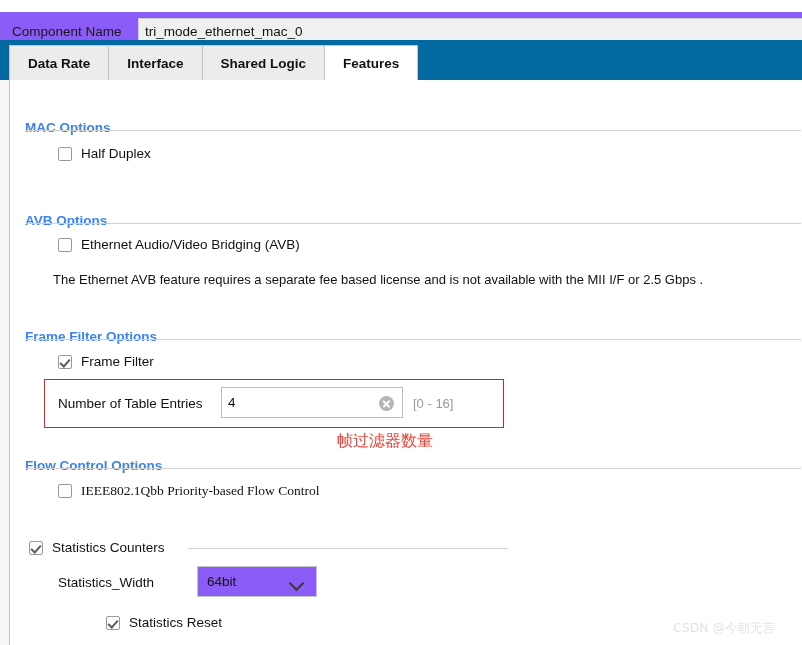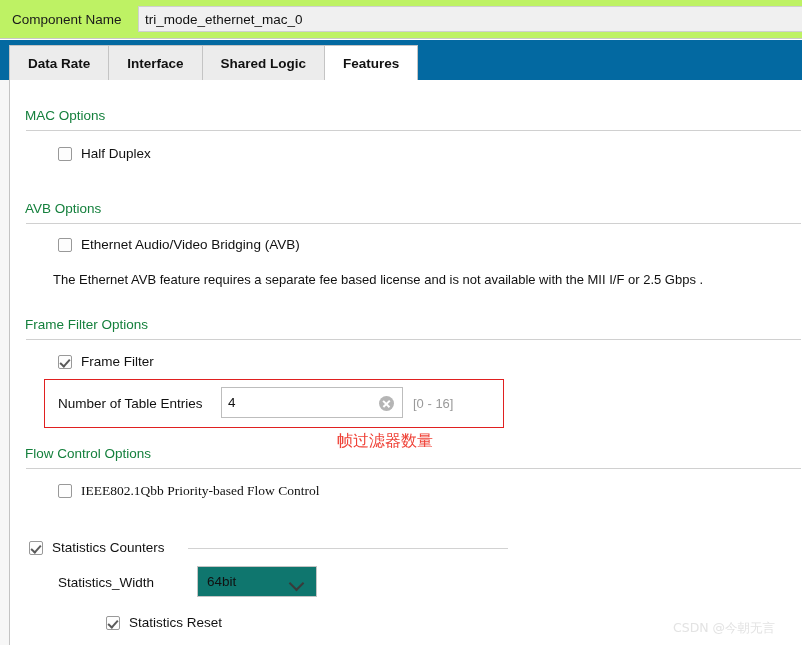--- a/index.html
+++ b/index.html
@@ -13,23 +13,23 @@
     font-family: "Liberation Sans", sans-serif;
     font-size: 13px;
     color: #000000;
     overflow: hidden;
     position: relative;
   }
 
   
   #component-bar {
     position: absolute;
-    left: 0; top: 0;
+    left: 0; top: 12px;
     width: 802px; height: 39px;
-    background: #bef264;
+    background: #8b5cf6;
     border-bottom: 1px solid #c8c8c8;
     box-sizing: border-box;
   }
   #component-label {
     position: absolute;
     left: 12px; top: 12px;
     font-size: 13.5px;
     color: #1a1a1a;
     white-space: nowrap;
   }
@@ -98,23 +98,24 @@
     position: absolute;
     left: 0; top: 80px;
     width: 9px; height: 565px;
     background: #f7f7f7;
   }
 
   
   .section-title {
     position: absolute;
     font-size: 13.5px;
-    font-weight: normal;
-    color: #15803d;
-    white-space: nowrap;
+    font-weight: bold;
+    color: #3b82f6;
+    white-space: nowrap;
+    margin-top: 12px;
   }
   .section-rule {
     position: absolute;
     height: 1px;
     background: #d0d0d0;
   }
 
   
   .cb-row {
     position: absolute;
@@ -241,21 +242,21 @@
     left: 58px; top: 575px;
     font-size: 13.5px;
     color: #111111;
     white-space: nowrap;
   }
   #stats-width-select {
     position: absolute;
     left: 197px; top: 566px;
     width: 120px; height: 31px;
     border: 1px solid #c4c4c4;
-    background: #0f766e;
+    background: #8b5cf6;
     box-sizing: border-box;
     cursor: pointer;
     padding-left: 29px;
   }
   #stats-width-value {
     position: absolute;
     left: 9px; top: 7px;
     font-size: 13.5px;
     color: #111111;
   }

